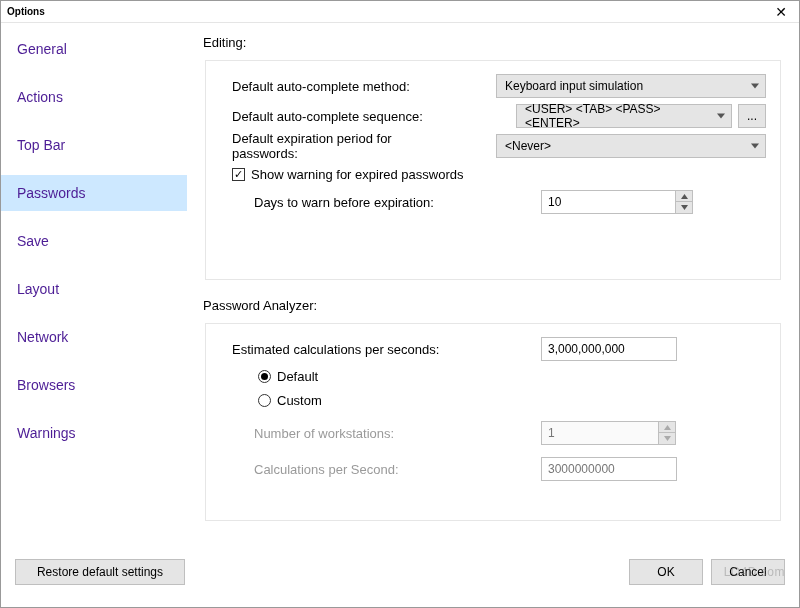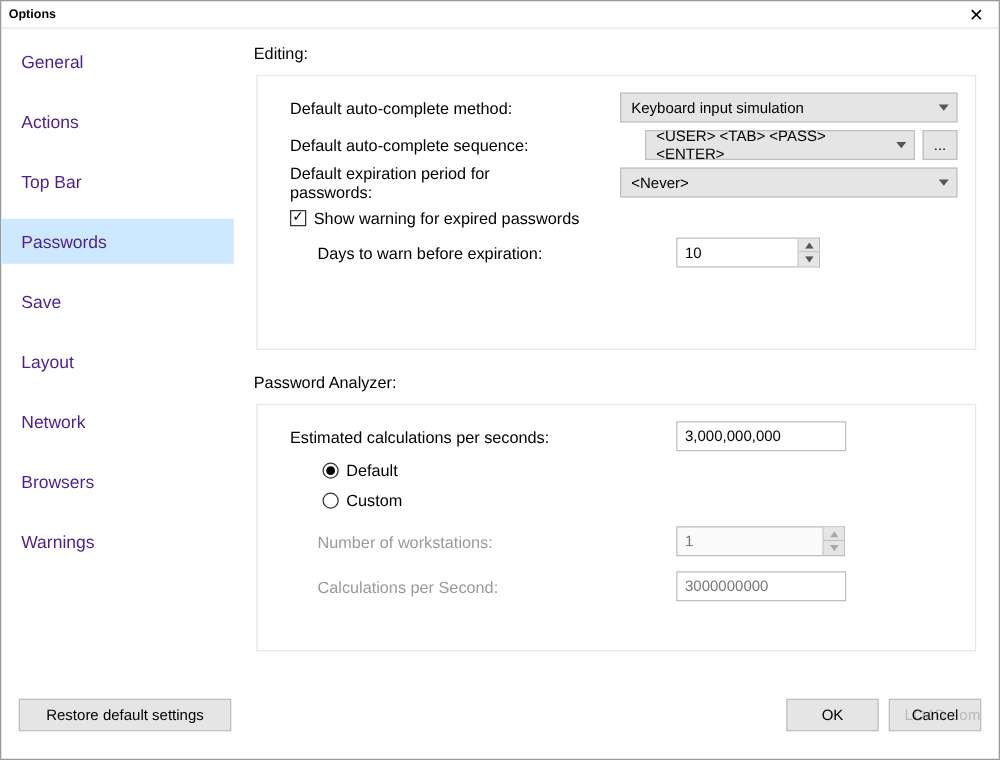--- a/index.html
+++ b/index.html
@@ -19,21 +19,21 @@
   .label { width:280px; font-size:13px; padding-left:12px; }
   .label.sub { padding-left:34px; }
   .label.disabled { color:#9a9a9a; }
   .ctrl { flex:1; display:flex; align-items:center; gap:6px;margin-left:41px; }
   .combo { width:270px; height:24px; border:1px solid #bfbfbf; background:#e5e5e5; display:flex; align-items:center; padding:0 18px 0 8px; font-size:12px; position:relative; }
   .combo::after { content:""; position:absolute; right:6px; top:50%; transform:translateY(-50%); border-left:4px solid transparent; border-right:4px solid transparent; border-top:5px solid #555; }
   .btn-small { width:28px; height:24px; border:1px solid #bfbfbf; background:#e5e5e5; display:flex; align-items:center; justify-content:center; font-size:12px; }
   .checkbox-row { display:flex; align-items:center; padding-left:12px; min-height:26px; font-size:13px; gap:6px; }
   .chk { width:13px; height:13px; border:1px solid #333; display:inline-flex; align-items:center; justify-content:center; font-size:11px; line-height:1; }
   .spinner { display:flex; }
-  .spinner input { width:98px; height:24px; border:1px solid #bfbfbf; padding:0 6px; font-size:12px; font-family:inherit; }
+  .spinner input { width:135px; height:24px; border:1px solid #bfbfbf; padding:0 6px; font-size:12px; font-family:inherit; }
   .spin-btns { display:flex; flex-direction:column; border:1px solid #bfbfbf; border-left:none; }
   .spin-btns div { width:16px; height:11px; background:#e5e5e5; display:flex; align-items:center; justify-content:center; }
   .spin-btns div:first-child { border-bottom:1px solid #bfbfbf; }
   .spin-btns svg { width:7px; height:5px; display:block; }
   .textin { width:136px; height:24px; border:1px solid #bfbfbf; padding:0 6px; font-size:12px; font-family:inherit; }
   .textin.disabled { color:#777; background:#fff; }
   .radio-row { display:flex; align-items:center; padding-left:38px; min-height:24px; font-size:13px; gap:6px; }
   .radio { width:13px; height:13px; border:1px solid #333; border-radius:50%; display:inline-flex; align-items:center; justify-content:center; }
   .radio.checked::after { content:""; width:7px; height:7px; background:#000; border-radius:50%; }
   .footer { height:44px; border-top:0; display:flex; align-items:center; padding:0 14px 26px 14px; gap:8px; }

